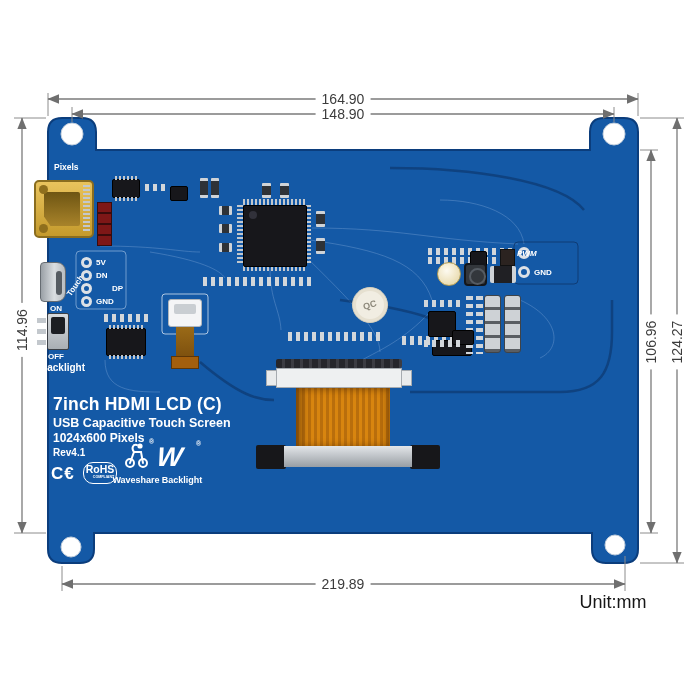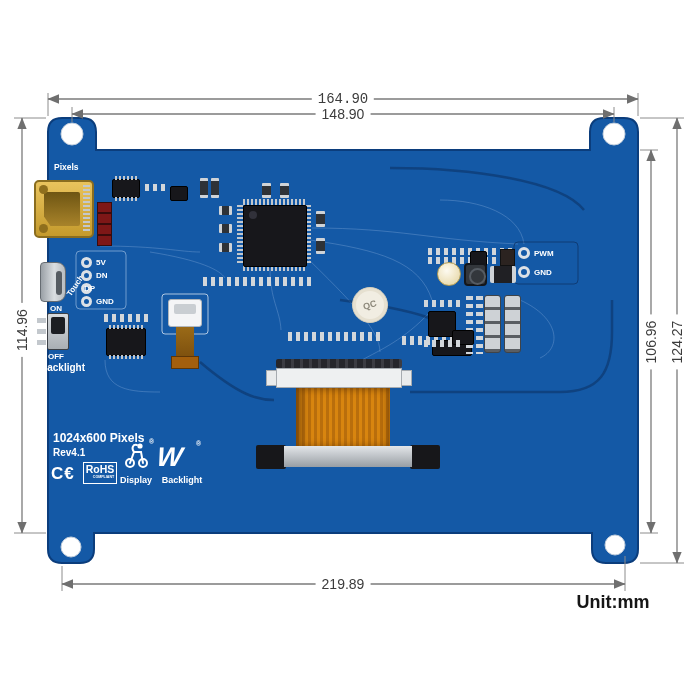--- a/index.html
+++ b/index.html
@@ -5,21 +5,21 @@
   html,body{margin:0;padding:0;background:#fff;}
   .canvas{position:relative;width:700px;height:700px;background:#ffffff;overflow:hidden;
           font-family:"Liberation Sans",sans-serif;}
   .abs{position:absolute;}
   .layer{position:absolute;left:0;top:0;}
 
   
   .dim{position:absolute;transform:translate(-50%,-50%);background:#fff;padding:0 6px;
        font-size:14px;color:#3c3c3c;white-space:nowrap;font-family:"Liberation Sans",sans-serif;}
   .dim.rot{transform:translate(-50%,-50%) rotate(-90deg);}
-  .unit{position:absolute;transform:translate(-50%,-50%);font-size:18px;color:#161616;font-weight:bold;}
+  .unit{position:absolute;transform:translate(-50%,-50%);font-size:18px;color:#161616;}
 
   
   .lbl{position:absolute;color:#fff;font-weight:bold;white-space:nowrap;line-height:1;}
 
   
   .pins-h{background:repeating-linear-gradient(90deg,#c3c8cd 0 2px,rgba(0,0,0,0) 2px 4px);}
   .pins-v{background:repeating-linear-gradient(180deg,#c3c8cd 0 2px,rgba(0,0,0,0) 2px 4px);}
   .padrow{background:repeating-linear-gradient(90deg,#d2d6da 0 4px,rgba(0,0,0,0) 4px 8px);}
   .padcol{background:repeating-linear-gradient(180deg,#d2d6da 0 4px,rgba(0,0,0,0) 4px 8px);}
   .res-h{background:linear-gradient(90deg,#cfd3d7 0 3px,#2e3237 3px calc(100% - 3px),#cfd3d7 calc(100% - 3px) 100%);border-radius:1px;}
@@ -95,21 +95,21 @@
     <g stroke="#7a7a7a" stroke-width="1.3">
       <line x1="48" y1="99" x2="638" y2="99" marker-start="url(#arr)" marker-end="url(#arr)"></line>
       <line x1="72" y1="114" x2="614" y2="114" marker-start="url(#arr)" marker-end="url(#arr)"></line>
       <line x1="22" y1="118" x2="22" y2="533" marker-start="url(#arr)" marker-end="url(#arr)"></line>
       <line x1="651" y1="150" x2="651" y2="533" marker-start="url(#arr)" marker-end="url(#arr)"></line>
       <line x1="677" y1="118" x2="677" y2="563" marker-start="url(#arr)" marker-end="url(#arr)"></line>
       <line x1="62" y1="584" x2="625" y2="584" marker-start="url(#arr)" marker-end="url(#arr)"></line>
     </g>
   </svg>
 
-  <div class="dim" style="left:343px;top:99px;font-family:Liberation Mono, monospace;">164.90</div>
+  <div class="dim" style="left:343px;top:99px;">164.90</div>
   <div class="dim" style="left:343px;top:114px;">148.90</div>
   <div class="dim rot" style="left:22px;top:330px;">114.96</div>
   <div class="dim rot" style="left:651px;top:342px;">106.96</div>
   <div class="dim rot" style="left:677px;top:342px;">124.27</div>
   <div class="dim" style="left:343px;top:584px;">219.89</div>
   <div class="unit" style="left:613px;top:602px;">Unit:mm</div>
 
   <div class="abs" style="left:34px;top:180px;width:60px;height:58px;background:linear-gradient(180deg,#e9c35d,#c49a2c);border:2px solid #8a6d1f;border-radius:5px;box-sizing:border-box;">
     <div class="abs" style="left:8px;top:10px;width:36px;height:34px;background:linear-gradient(180deg,#6e5513,#a8832a);clip-path:polygon(0 0,100% 0,100% 100%,18% 100%,0 72%);border-radius:2px;"></div>
     <div class="abs pins-v" style="right:2px;top:3px;width:7px;height:48px;"></div>
@@ -162,21 +162,21 @@
     <div class="abs" style="right:3px;top:8px;width:6px;height:24px;background:#565c62;border-radius:3px;"></div>
   </div>
   <div class="lbl" style="left:64px;top:282px;font-size:8px;transform:rotate(-55deg);">Touch</div>
 
   <div class="abs cpad" style="left:81px;top:257px;width:11px;height:11px;"></div>
   <div class="abs cpad" style="left:81px;top:270px;width:11px;height:11px;"></div>
   <div class="abs cpad" style="left:81px;top:283px;width:11px;height:11px;"></div>
   <div class="abs cpad" style="left:81px;top:296px;width:11px;height:11px;"></div>
   <div class="lbl" style="left:96px;top:259px;font-size:8px;">5V</div>
   <div class="lbl" style="left:96px;top:272px;font-size:8px;">DN</div>
-  <div class="lbl" style="left:84px;top:285px;font-size:8px;">DP</div>
+  <div class="lbl" style="left:112px;top:285px;font-size:8px;">DP</div>
   <div class="lbl" style="left:96px;top:298px;font-size:8px;">GND</div>
 
   <div class="lbl" style="left:50px;top:305px;font-size:8px;">ON</div>
   <div class="abs" style="left:47px;top:313px;width:22px;height:37px;background:linear-gradient(180deg,#d8dbde,#a9afb4);border:1px solid #3c4046;border-radius:2px;box-sizing:border-box;">
     <div class="abs" style="left:3px;top:3px;width:14px;height:17px;background:#1c1e22;border-radius:2px;"></div>
   </div>
   <div class="abs" style="left:37px;top:318px;width:9px;height:5px;background:#c3c8cd;"></div>
   <div class="abs" style="left:37px;top:329px;width:9px;height:5px;background:#c3c8cd;"></div>
   <div class="abs" style="left:37px;top:340px;width:9px;height:5px;background:#c3c8cd;"></div>
   <div class="lbl" style="left:48px;top:353px;font-size:8px;">OFF</div>
@@ -216,43 +216,45 @@
   <div class="abs capcol" style="left:504px;top:295px;width:15px;height:56px;"></div>
   <div class="abs padcol" style="left:466px;top:296px;width:7px;height:58px;"></div>
   <div class="abs padcol" style="left:476px;top:296px;width:7px;height:58px;"></div>
   <div class="abs padrow" style="left:424px;top:300px;width:40px;height:7px;"></div>
   <div class="abs chip" style="left:428px;top:311px;width:26px;height:24px;"></div>
   <div class="abs chip" style="left:452px;top:330px;width:20px;height:13px;"></div>
   <div class="abs padrow" style="left:424px;top:340px;width:40px;height:7px;"></div>
 
   <div class="abs cpad" style="left:518px;top:247px;width:12px;height:12px;"></div>
   <div class="abs cpad" style="left:518px;top:266px;width:12px;height:12px;"></div>
-  <div class="lbl" style="left:534px;top:250px;font-size:8px;">PWM</div>
+  <div class="lbl" style="left:517px;top:250px;font-size:8px;font-style:italic;">PWM</div>
   <div class="lbl" style="left:534px;top:269px;font-size:8px;">GND</div>
 
+  <div class="lbl" style="left:53px;top:396px;font-size:17.5px;letter-spacing:.2px;">7inch HDMI LCD (C)</div>
+  <div class="lbl" style="left:53px;top:417px;font-size:12.5px;">USB Capacitive Touch Screen</div>
   <div class="lbl" style="left:53px;top:432px;font-size:12px;">1024x600 Pixels</div>
   <div class="lbl" style="left:53px;top:448px;font-size:10px;">Rev4.1</div>
 
   <div class="lbl" style="left:51px;top:465px;font-size:17px;letter-spacing:1px;">C€</div>
-  <div class="abs" style="left:83px;top:462px;width:34px;height:22px;border:1.5px solid #fff;border-radius:0;box-sizing:border-box;text-align:center;">
+  <div class="abs" style="left:83px;top:462px;width:34px;height:22px;border:1.5px solid #fff;border-radius:10px;box-sizing:border-box;text-align:center;">
     <div class="lbl" style="position:static;font-size:10.5px;line-height:12px;">RoHS</div>
     <div class="lbl" style="position:static;font-size:8px;transform:scale(.45);transform-origin:50% 0;">COMPLIANT</div>
   </div>
 
   <svg class="abs" style="left:121px;top:440px;" width="30" height="30" viewBox="0 0 30 30">
     <g fill="none" stroke="#fff" stroke-width="2" stroke-linecap="round">
       <circle cx="9" cy="23" r="4"></circle>
         <circle cx="22" cy="23" r="4"></circle>
       <path d="M9,23 L13,12 L20,12 L22,23"></path>
       <path d="M13,12 C10,8 12,4 16,5"></path>
       <circle cx="19" cy="6" r="2.6" fill="#fff" stroke="none"></circle>
     </g>
   </svg>
   <div class="lbl" style="left:149px;top:438px;font-size:7px;">®</div>
-  <div class="lbl" style="left:108px;top:476px;width:56px;text-align:center;font-size:9px;">Display</div>
+  <div class="lbl" style="left:108px;top:476px;width:56px;text-align:center;font-size:9px;">Waveshare</div>
 
   <div class="lbl" style="left:157px;top:444px;font-size:27px;font-style:italic;transform:skewX(-6deg);">
     <span style="font-weight:900;">W</span>
   </div>
   <div class="lbl" style="left:196px;top:440px;font-size:7px;">®</div>
   <div class="lbl" style="left:150px;top:476px;width:64px;text-align:center;font-size:9px;">Backlight</div>
 
 </div>
 
 </body></html>

